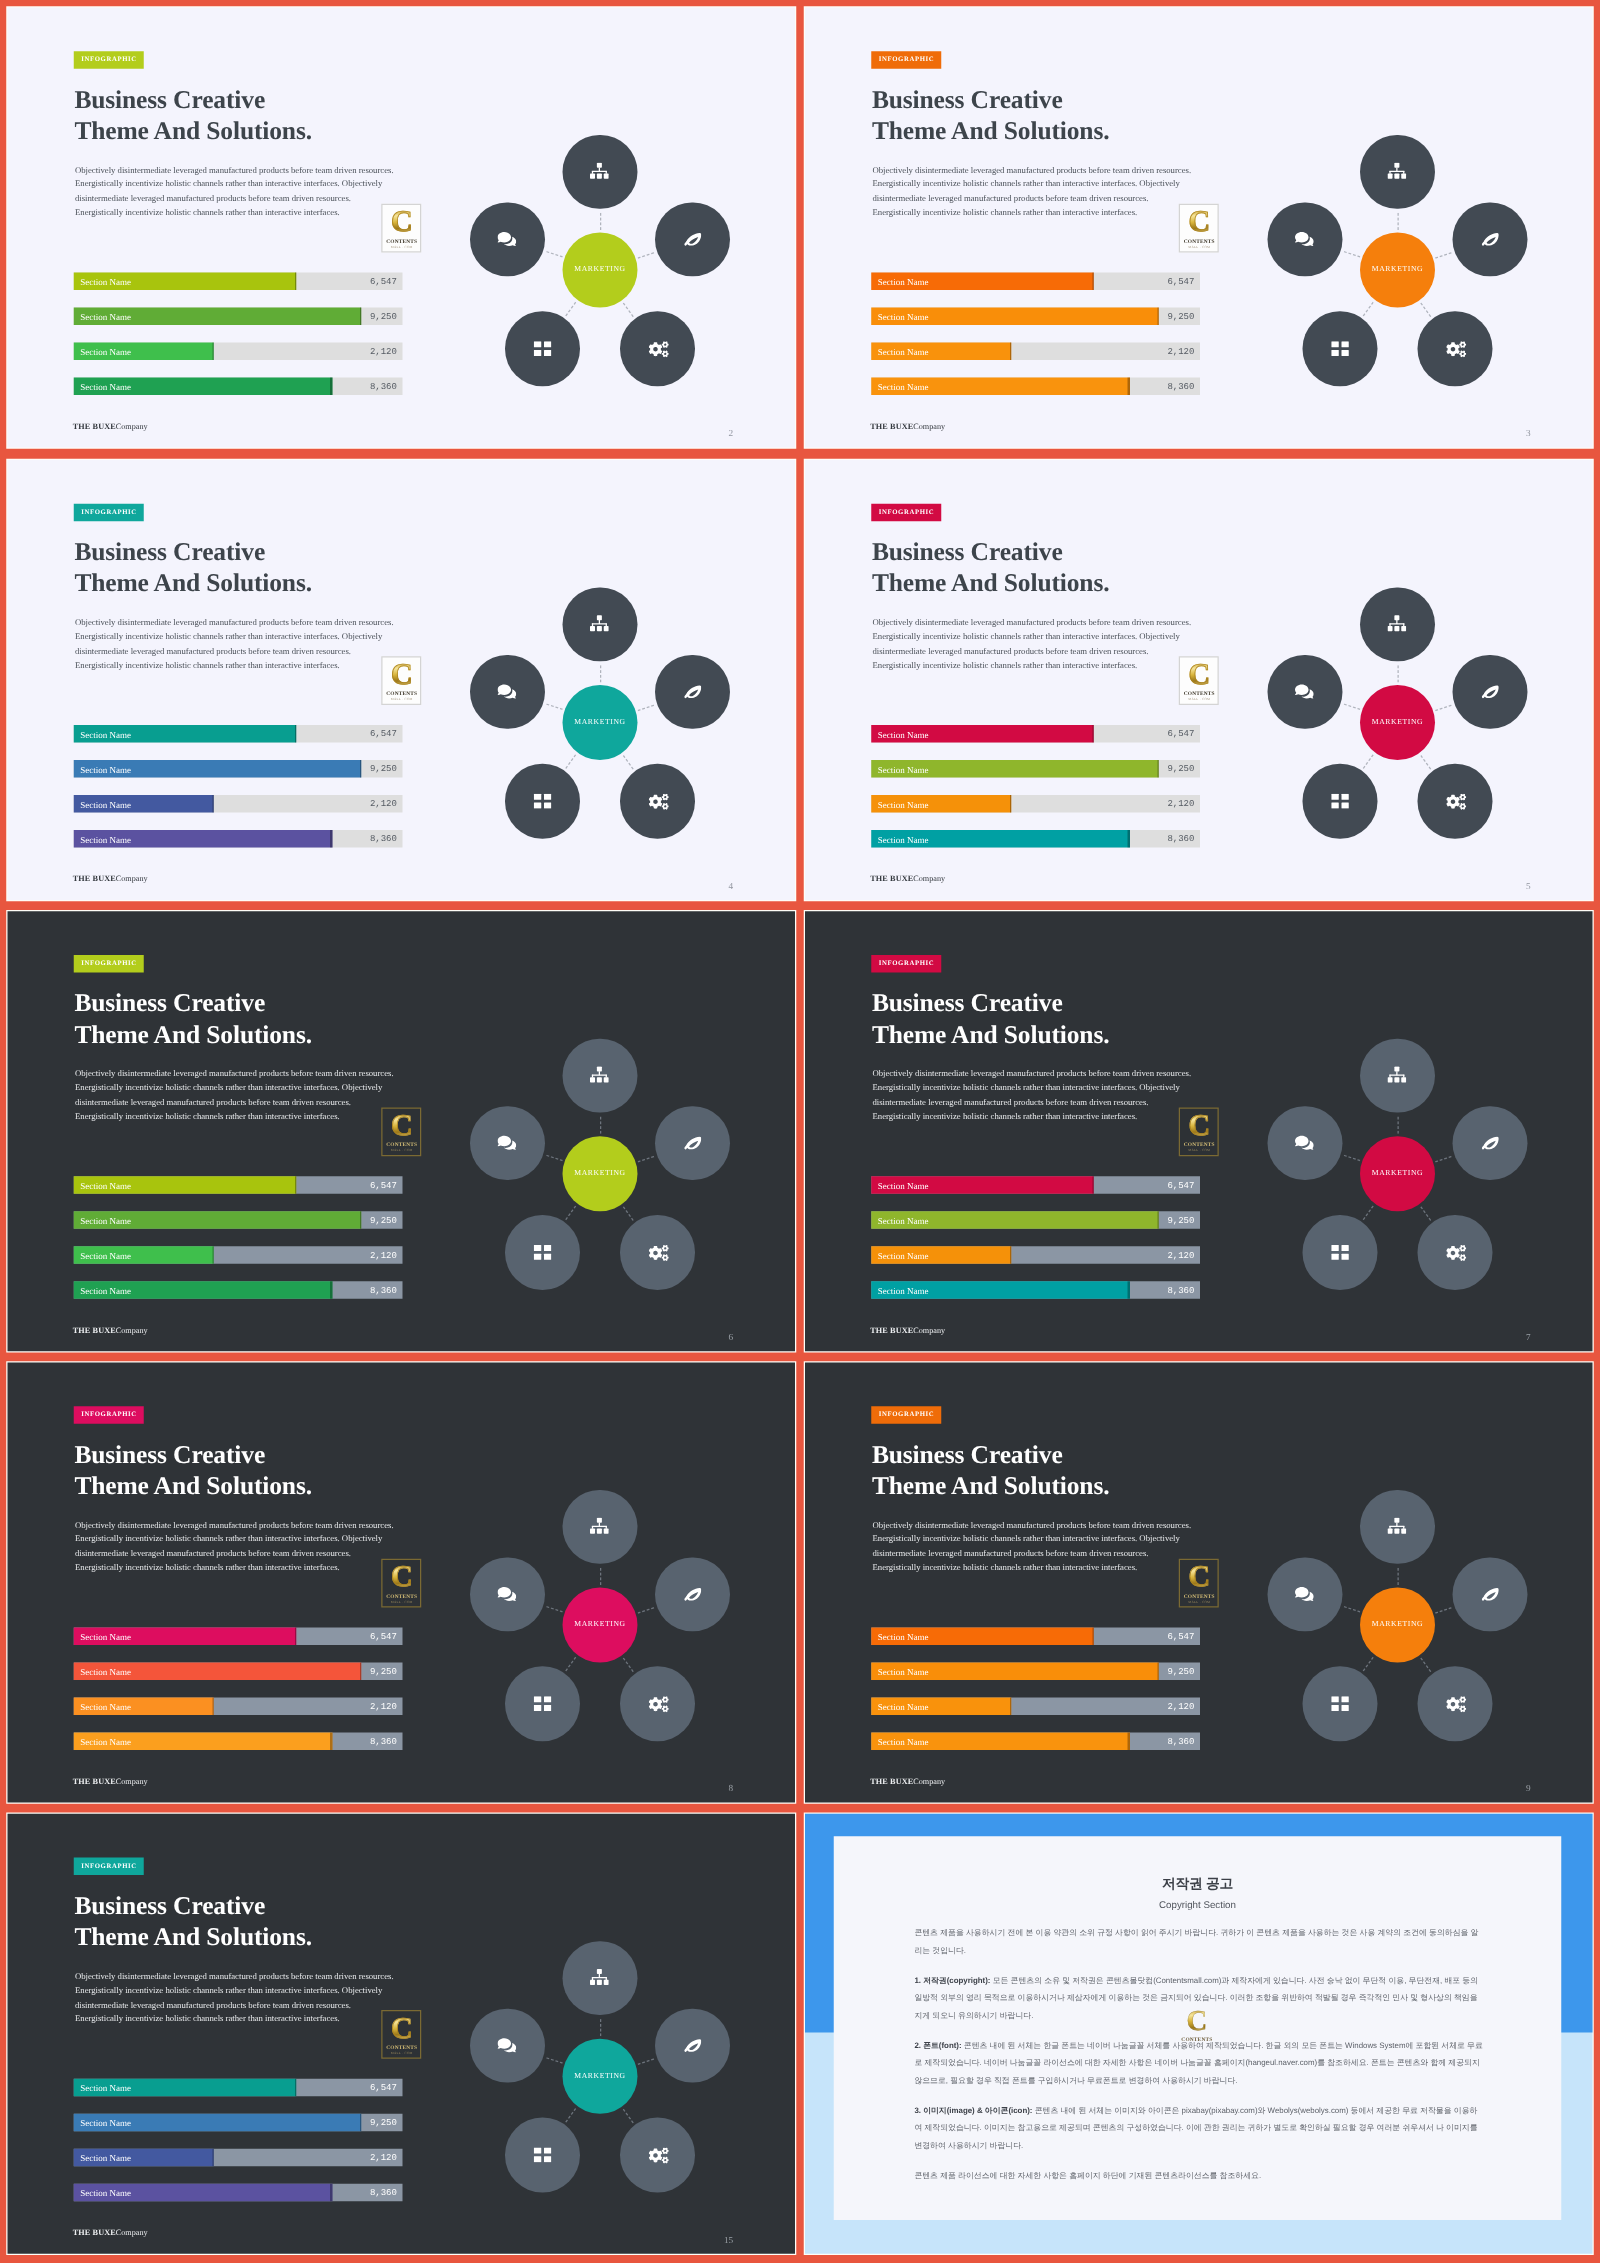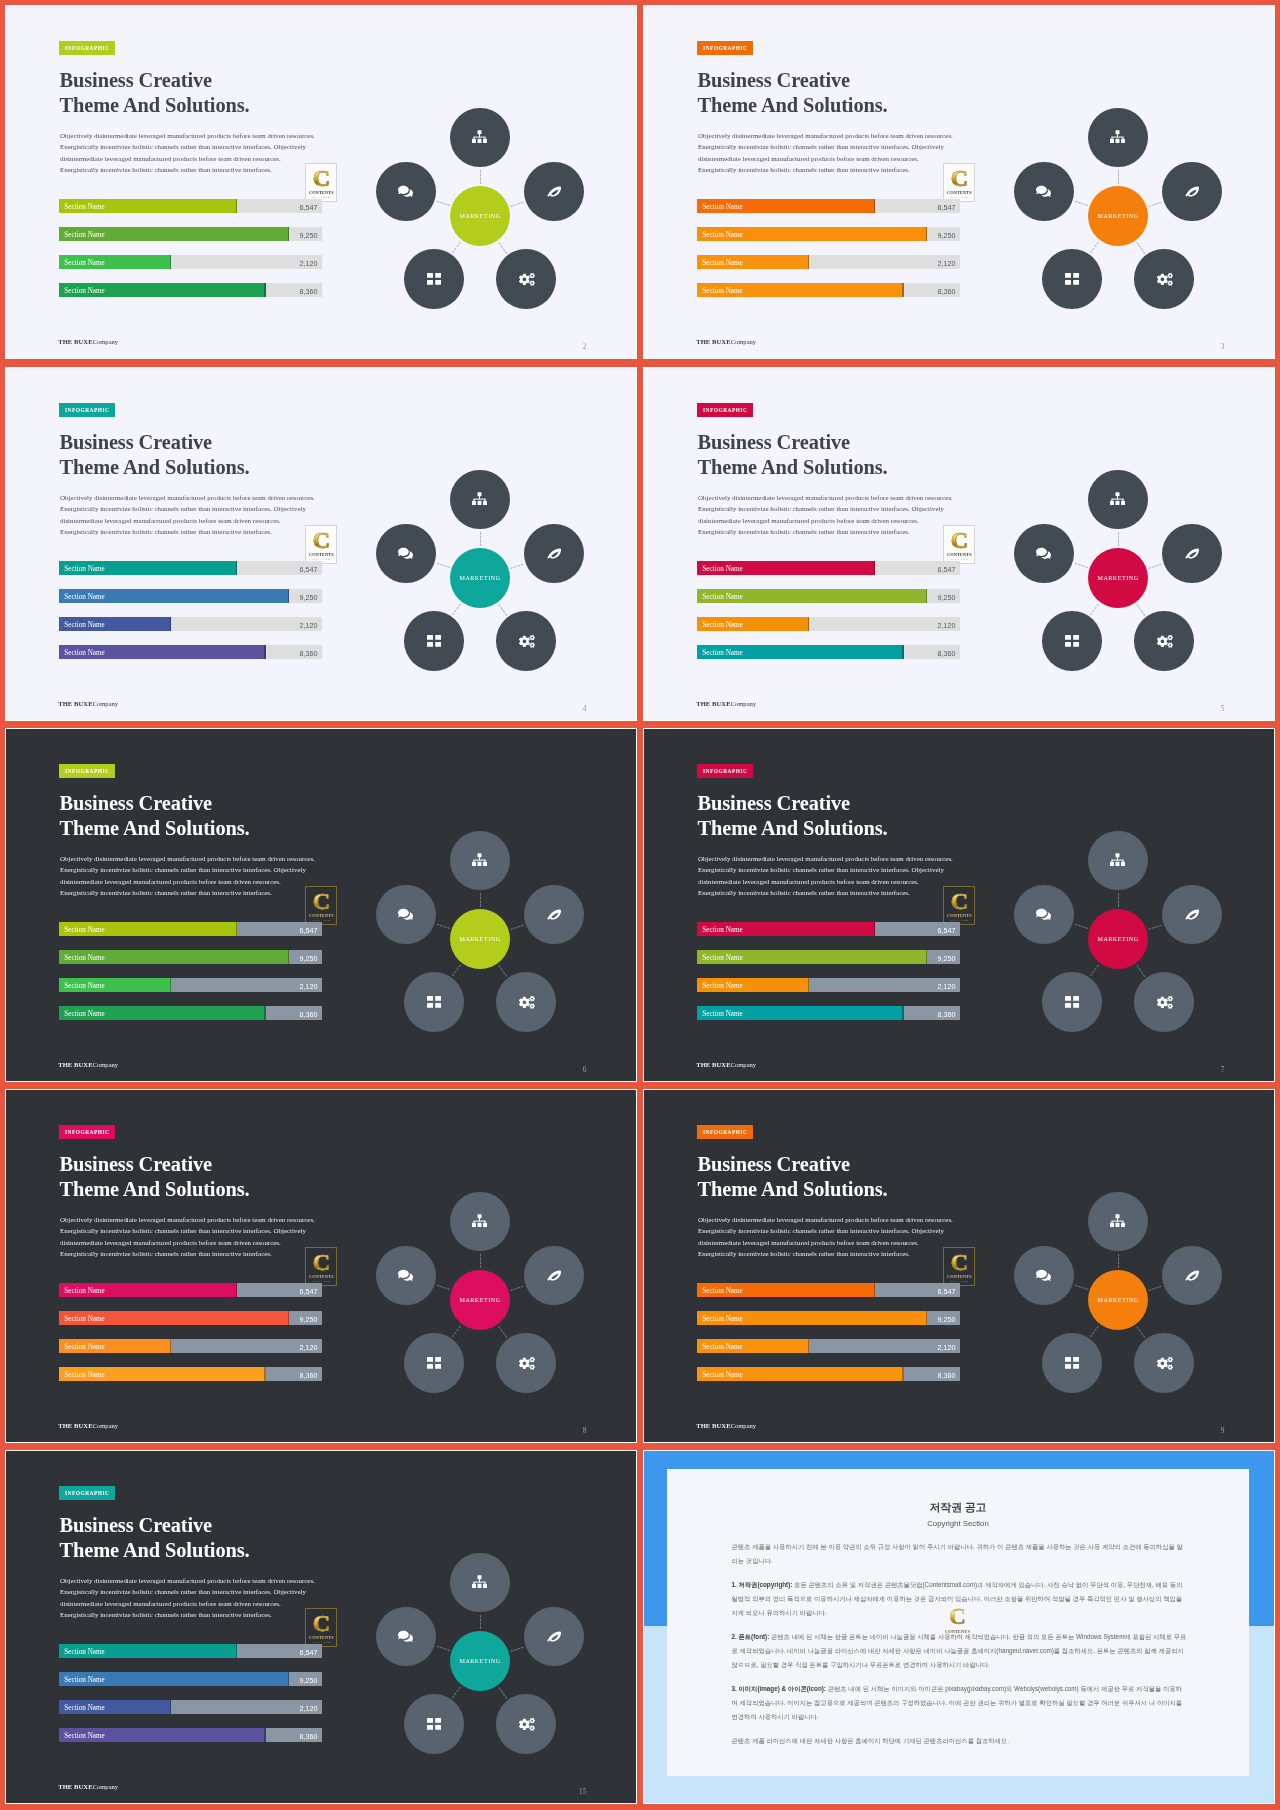--- a/index.html
+++ b/index.html
@@ -30,29 +30,29 @@
            -webkit-background-clip:text;background-clip:text;color:transparent;
            -webkit-text-stroke:.75px rgba(170,130,30,.85);}
   .logobox .lt{position:absolute;left:0;right:0;top:25.5px;text-align:center;font-family:"Liberation Serif",serif;
            font-weight:700;font-size:4.3px;letter-spacing:.15px;color:#3b3426;}
   .slide.dark .logobox .lt{color:#d4bd76;}
   .logobox .ls{position:absolute;left:0;right:0;top:31.5px;text-align:center;font-family:"Liberation Serif",serif;
            font-size:2.6px;letter-spacing:.25px;color:#a0927a;}
   .slide.dark .logobox .ls{color:#9f8d5e;}
 
   
-  .bars{position:absolute;left:53px;top:193px;width:263px;}
+  .bars{position:absolute;left:53px;top:212px;width:263px;}
   .barrow{position:relative;height:14px;margin-bottom:14px;}
   .track{position:absolute;inset:0;background:#dedede;}
   .slide.dark .track{background:#8b96a4;}
   .fill{position:absolute;left:0;top:0;bottom:0;}
   .fill:after{content:"";position:absolute;right:0;top:0;bottom:0;width:1.4px;background:rgba(0,0,0,.30);}
   .bname{position:absolute;left:5.3px;top:1px;height:14px;line-height:15.3px;font-family:"Liberation Serif",serif;
          font-size:7.2px;color:#ffffff;}
-  .bval{position:absolute;right:4.5px;top:0.8px;height:14px;line-height:15.3px;font-family:Liberation Sans, sans-serif;
+  .bval{position:absolute;right:4.5px;top:0.8px;height:14px;line-height:15.3px;font-family:Liberation Mono, monospace;
         font-size:7.2px;color:#555b63;}
   .slide.dark .bval{color:#ffffff;}
 
   
   .foot{position:absolute;left:52.2px;top:331.5px;font-family:"Liberation Serif",serif;font-size:6.55px;line-height:8px;color:#34393f;}
   .slide.dark .foot{color:#eceef0;}
   .foot b{font-weight:700;letter-spacing:.1px;}
   .foot span{font-weight:400;}
   .pnum{position:absolute;right:49.5px;top:336.5px;font-family:"Liberation Serif",serif;font-size:7.4px;line-height:8px;color:#9296a0;}
   .slide.dark .pnum{color:#9aa0a6;}

